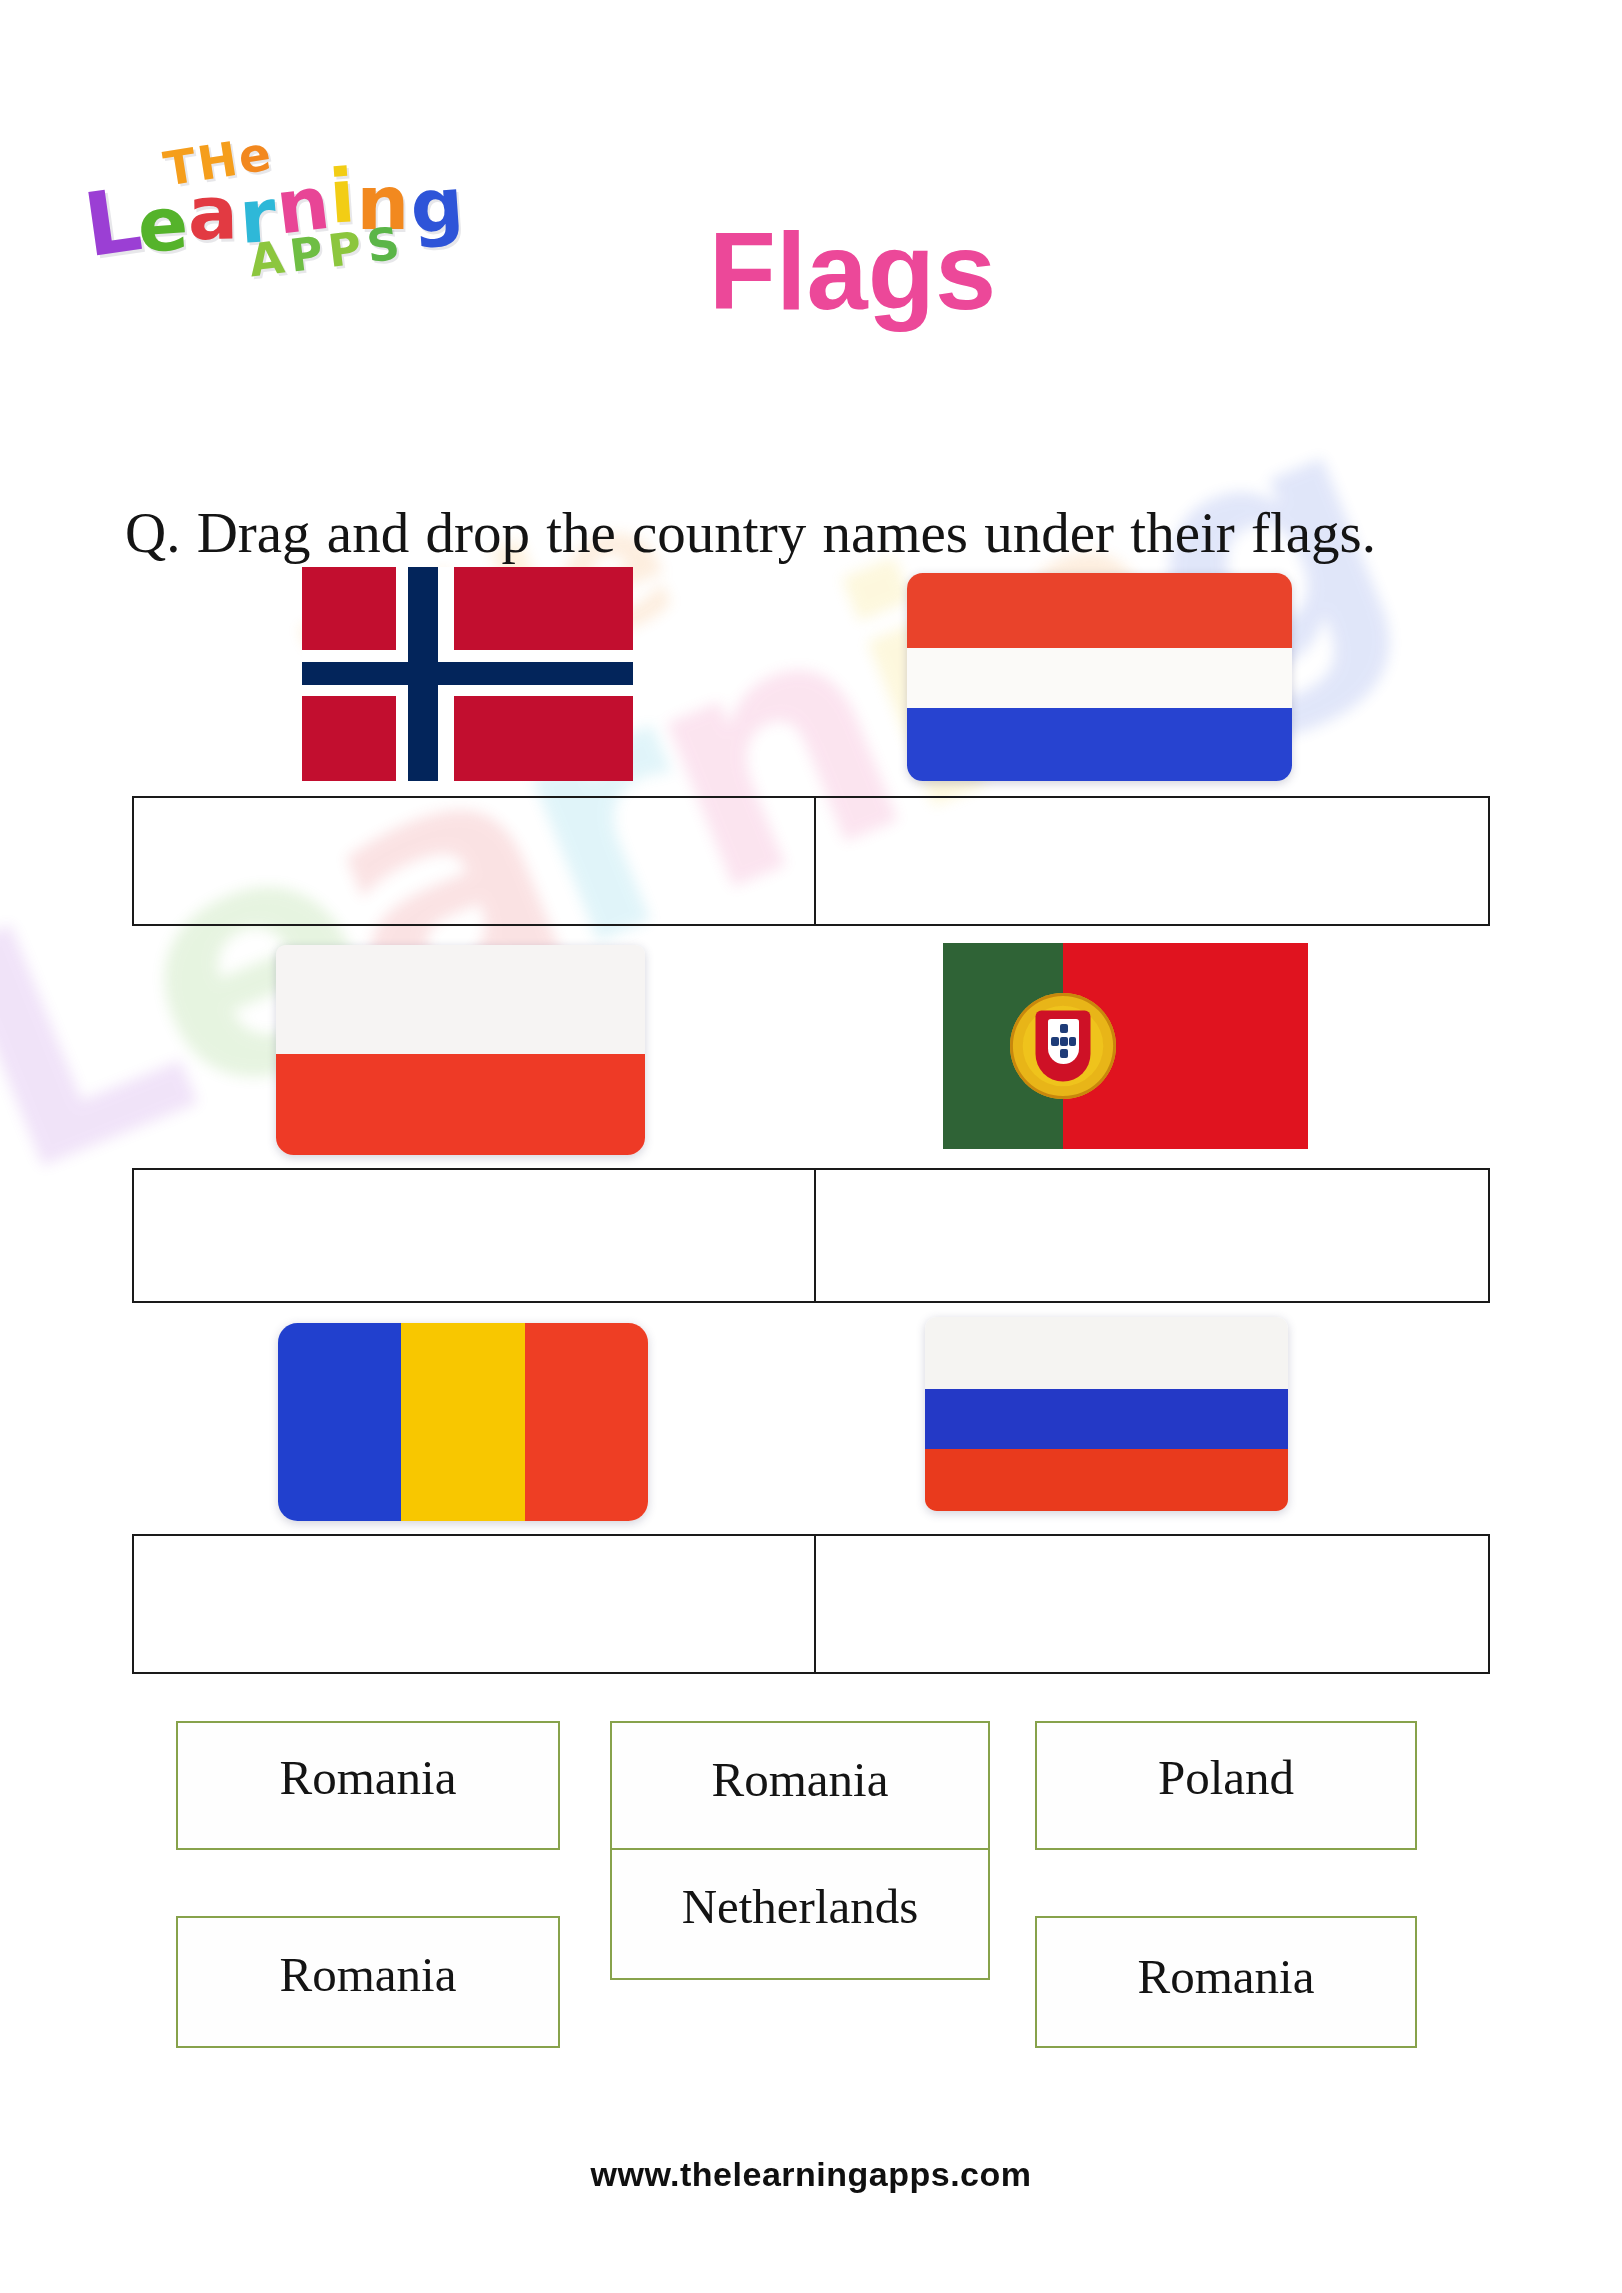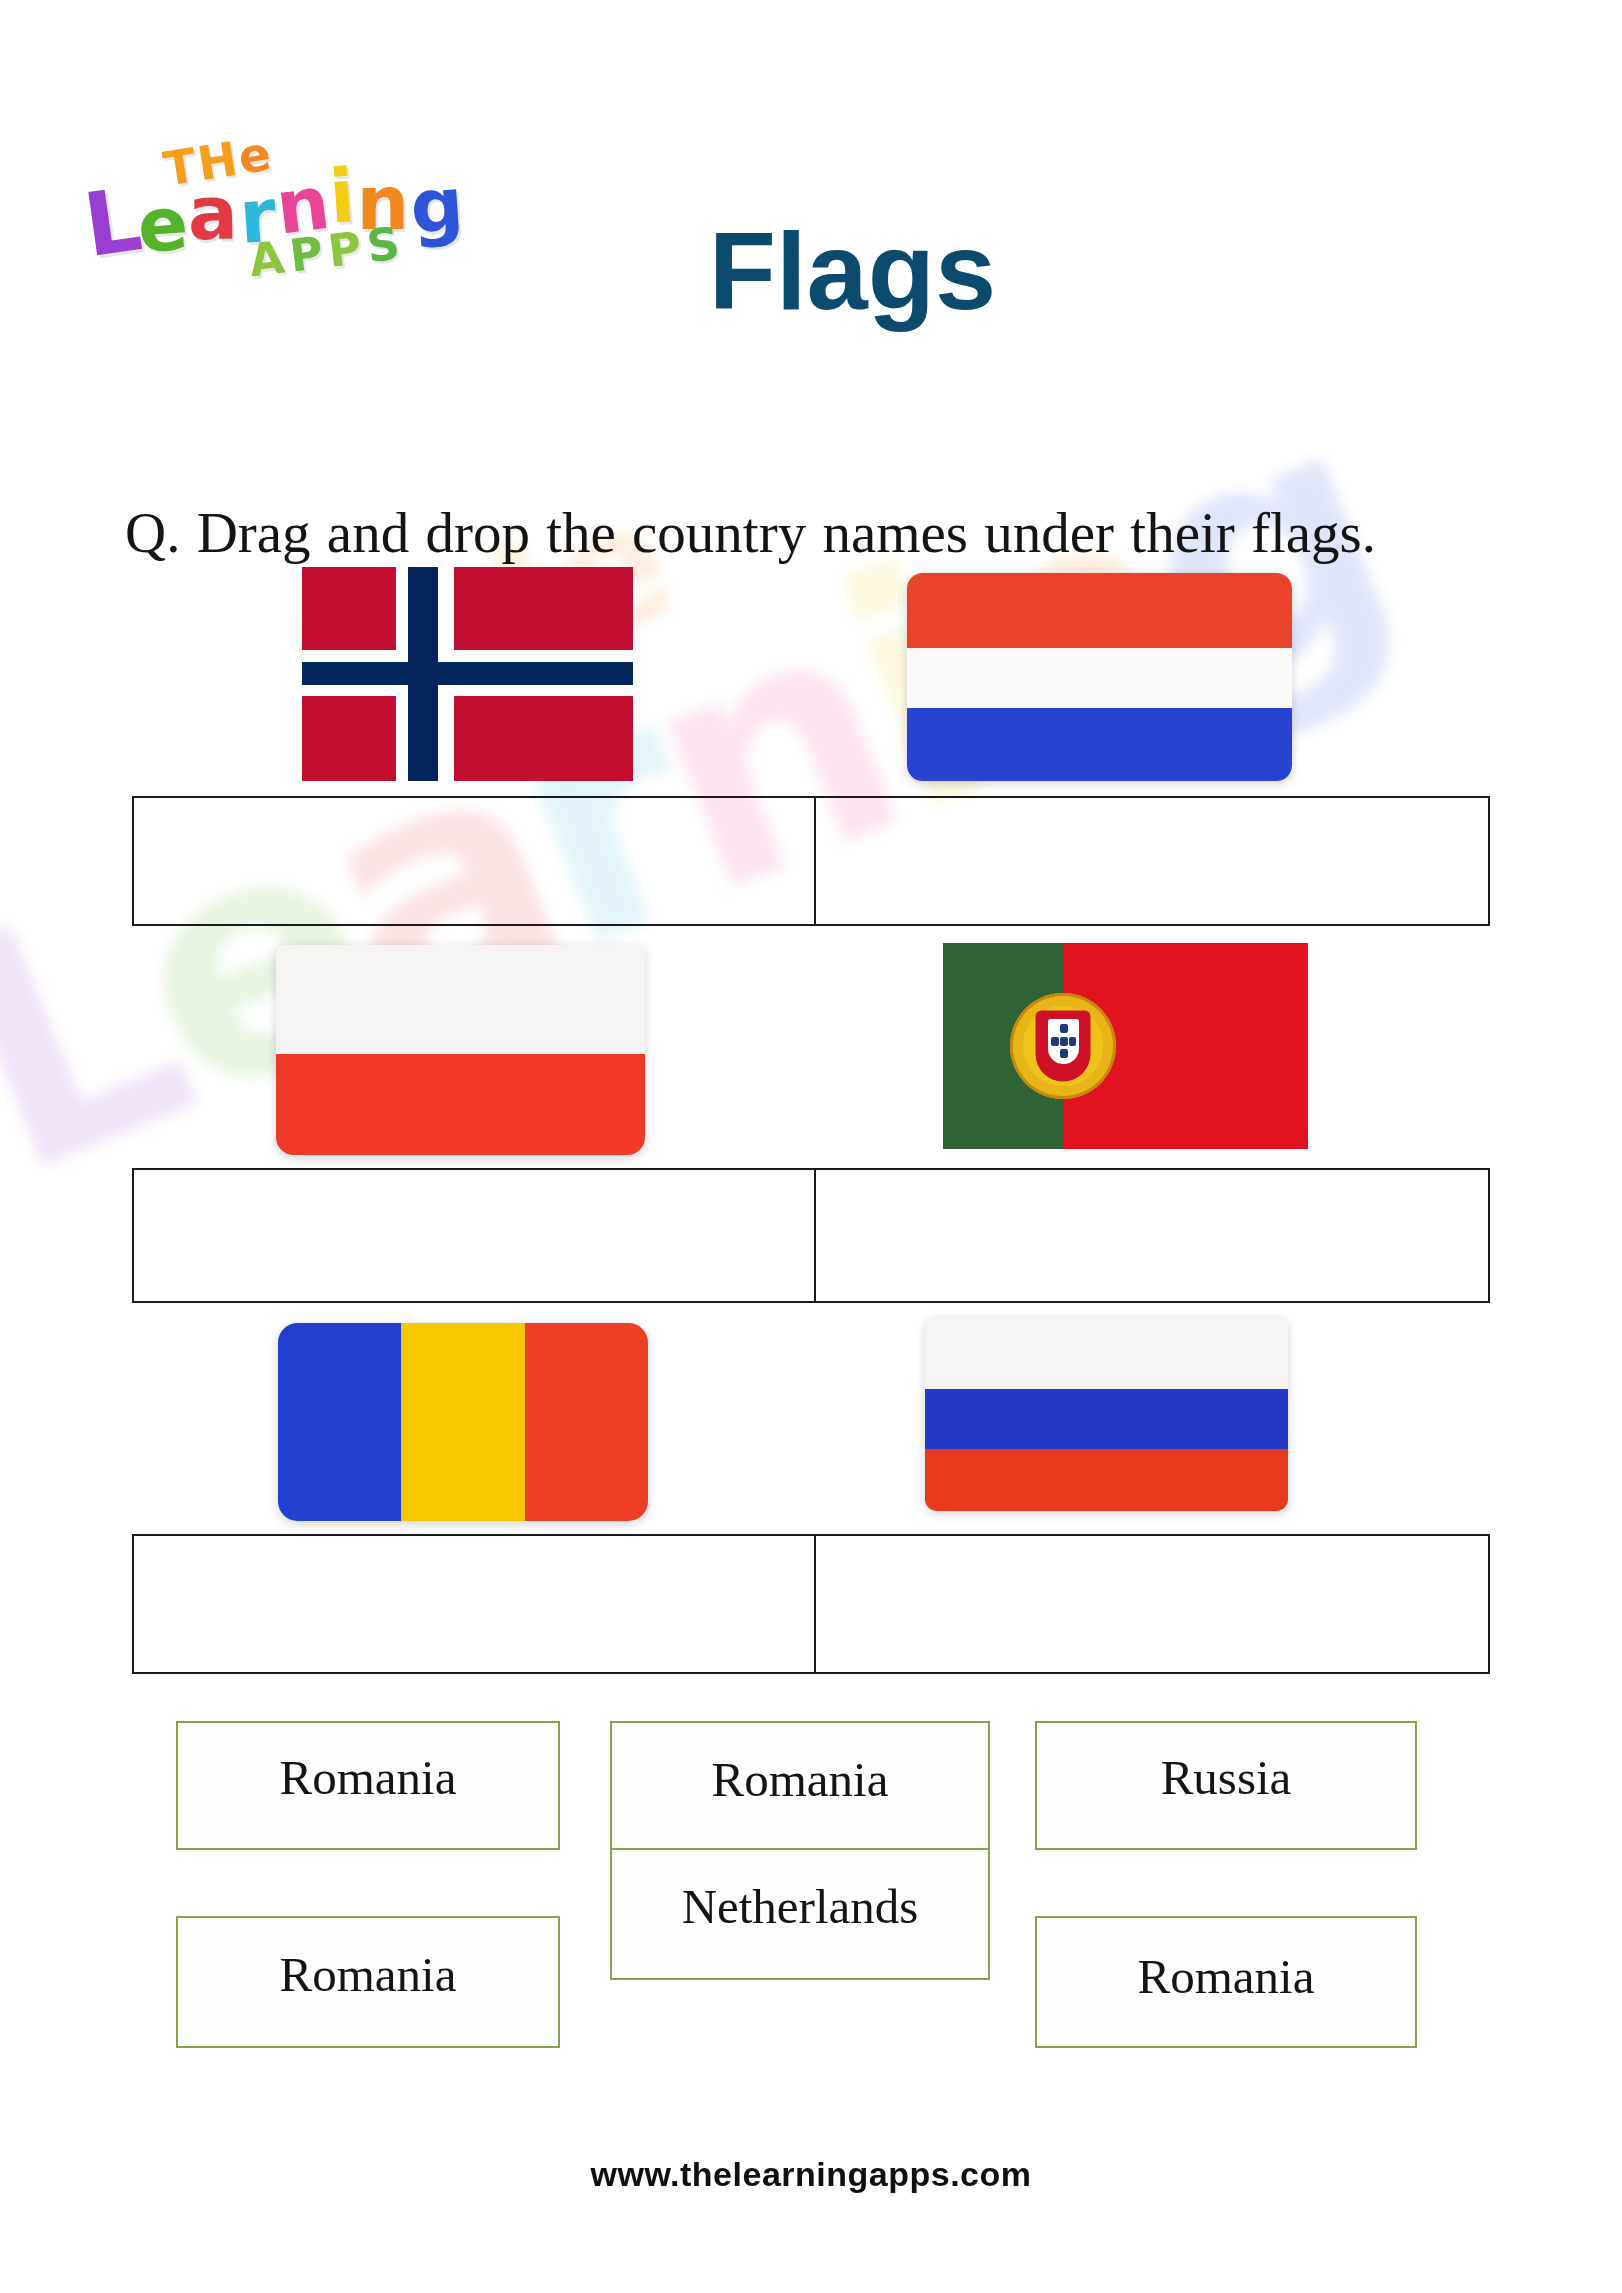--- a/index.html
+++ b/index.html
@@ -131,21 +131,21 @@
       <span style="color: rgb(245, 158, 28);">T</span><span style="color: rgb(245, 158, 28);">H</span><span style="color: rgb(242, 136, 31);">e</span>
     </div>
     <div class="logo-learning">
       <span style="color: rgb(155, 63, 212);">L</span><span style="color: rgb(85, 179, 43);">e</span><span style="color: rgb(226, 58, 66);">a</span><span style="color: rgb(46, 184, 216);">r</span><span style="color: rgb(232, 69, 150);">n</span><span style="color: rgb(242, 205, 21);">i</span><span style="color: rgb(242, 137, 31);">n</span><span style="color: rgb(46, 84, 216);">g</span>
     </div>
     <div class="logo-apps">
       <span style="color: rgb(140, 198, 62);">A</span><span style="color: rgb(111, 190, 68);">P</span><span style="color: rgb(140, 198, 62);">P</span><span style="color: rgb(91, 181, 72);">S</span>
     </div>
   </div>
 
-  <h1 class="title" style="color: #0c4a6e;">Flags</h1>
+  <h1 class="title" style="color: #ec4899;">Flags</h1>
 
   <p class="question">Q. Drag and drop the country names under their flags.</p>
 
   <div class="flag flag-norway" style="background-color: rgb(194, 14, 47);">
     <div class="no-wv" style="background-color: rgb(255, 255, 255);"></div>
     <div class="no-wh" style="background-color: rgb(255, 255, 255);"></div>
     <div class="no-nv" style="background-color: rgb(3, 37, 91);"></div>
     <div class="no-nh" style="background-color: rgb(3, 37, 91);"></div>
   </div>
 
@@ -198,21 +198,21 @@
     <div class="ru-r" style="background-color: rgb(233, 58, 29);"></div>
   </div>
 
   <div class="drop-row row3">
     <div class="cell"></div>
     <div class="cell"></div>
   </div>
 
   <div class="tile tile-poland">Romania</div>
   <div class="tile tile-romania low">Romania</div>
-  <div class="tile tile-norway">Russia</div>
+  <div class="tile tile-norway">Poland</div>
   <div class="tile tile-russia">Romania</div>
   <div class="tile tile-netherlands">Netherlands</div>
   <div class="tile tile-portugal low">Romania</div>
 
   <div class="footer">www.thelearningapps.com</div>
 
 </div>
 
 
 </body></html>

